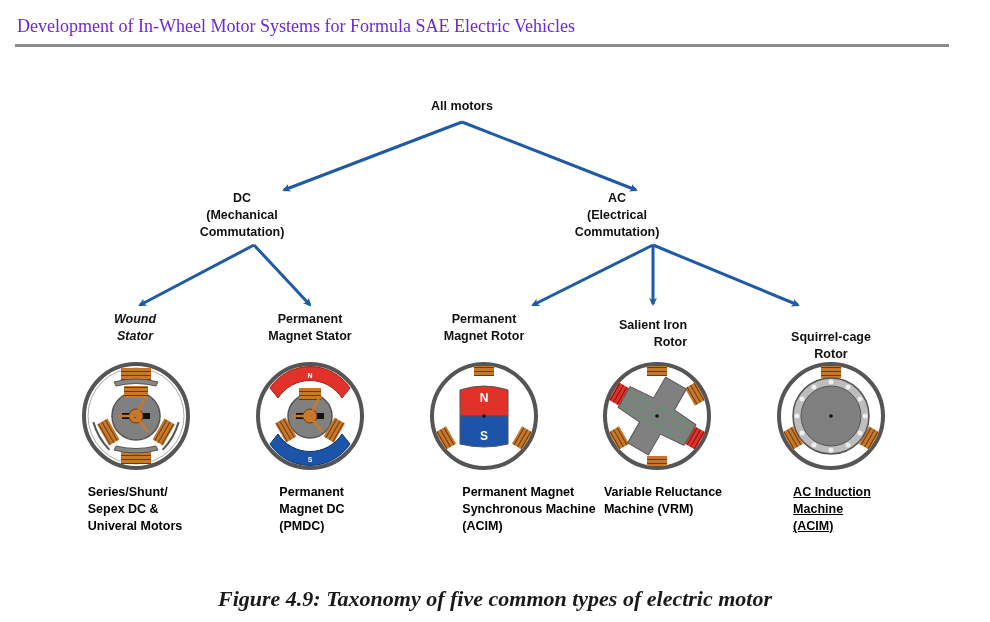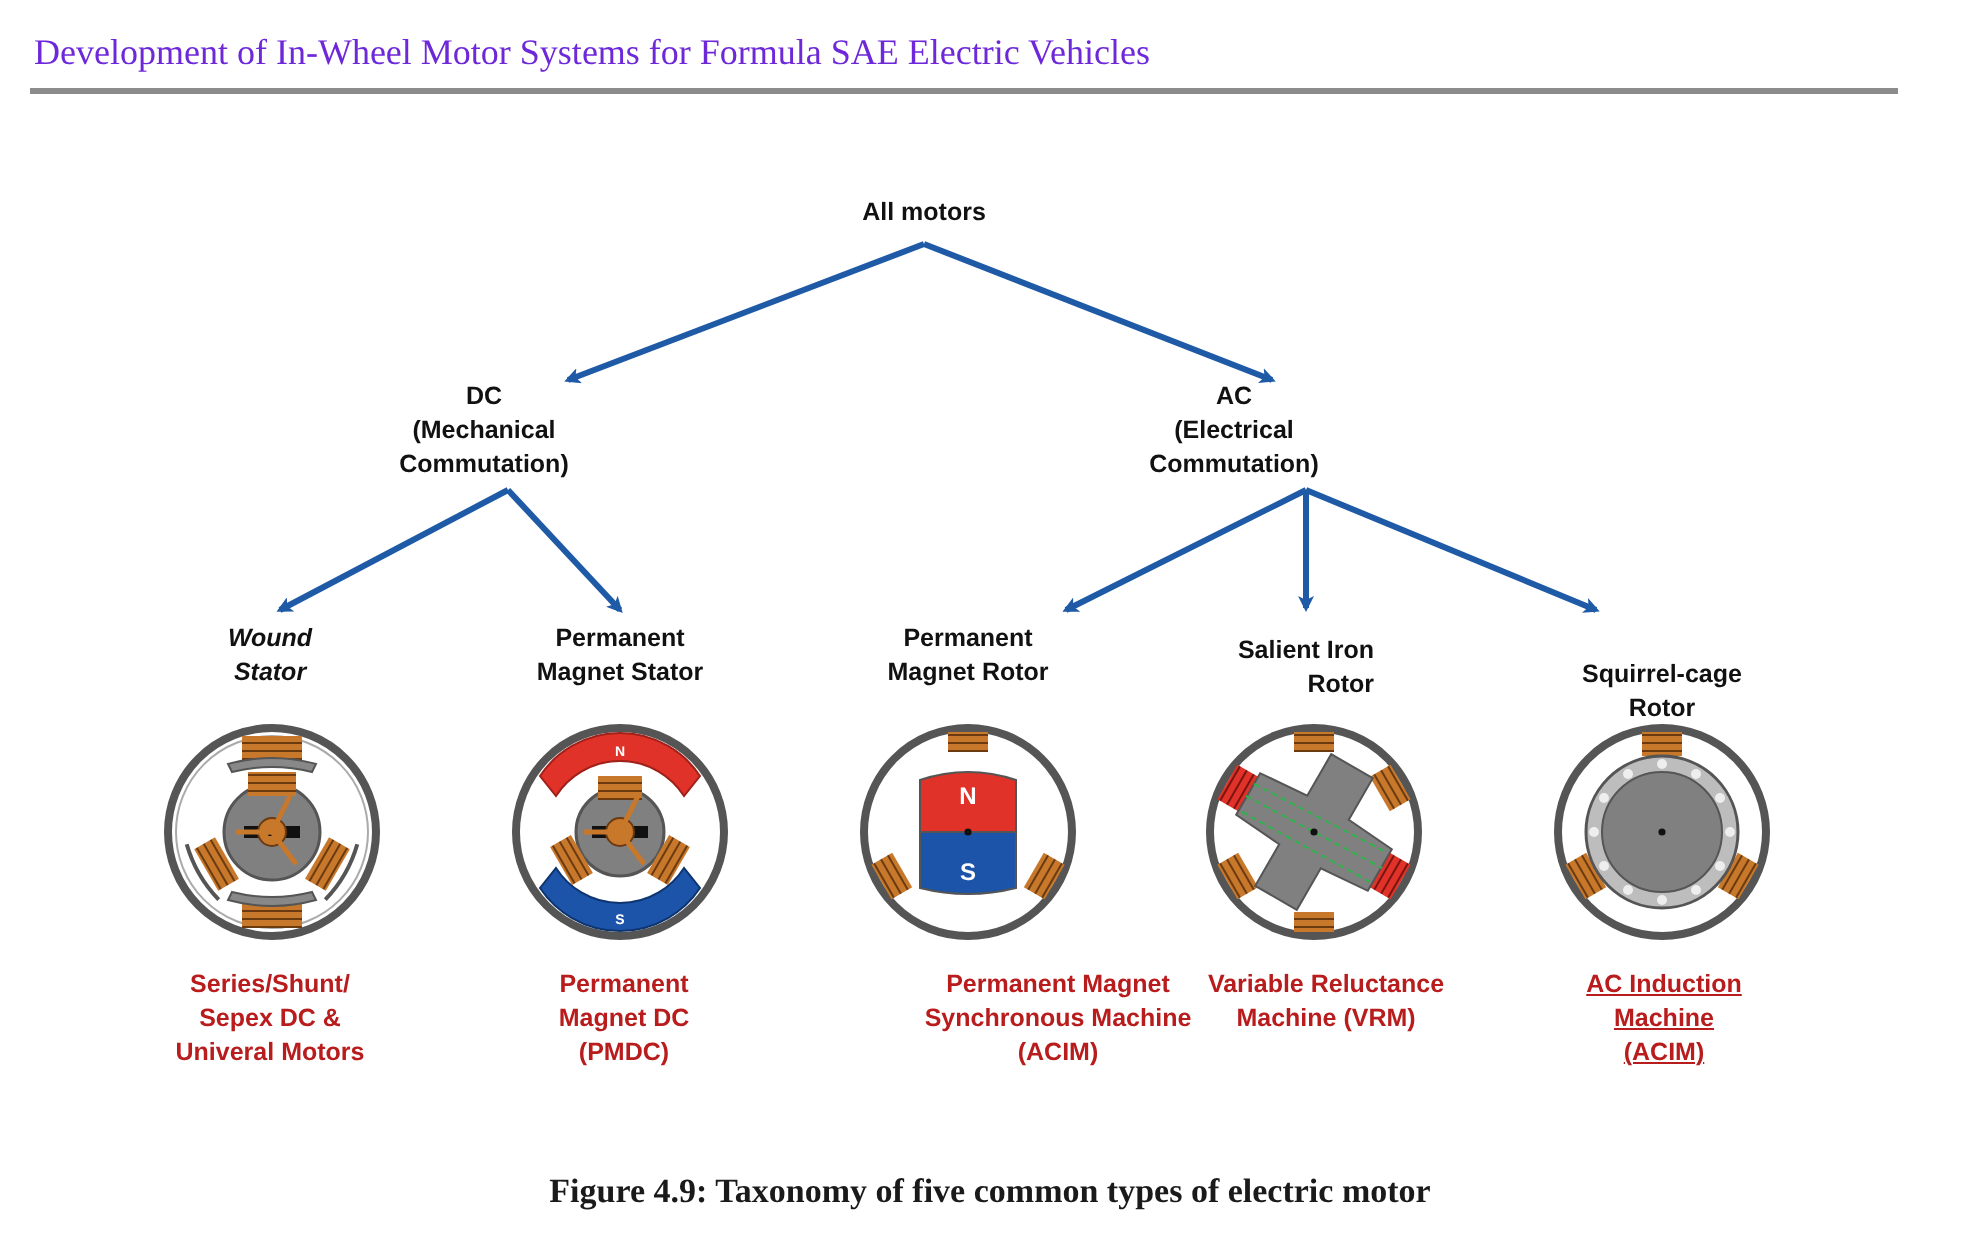--- a/index.html
+++ b/index.html
@@ -1,21 +1,21 @@
 <!DOCTYPE html>
 <html><head>
 <meta charset="utf-8">
 <style>
   html, body { margin:0; padding:0; background:#ffffff; }
   body { width:990px; height:622px; position:relative; overflow:hidden; font-family:"Liberation Sans", sans-serif; }
   .header-title { position:absolute; left:17px; top:16px; font-family:"Liberation Serif", serif; font-weight:normal; font-size:18px; color:#6d28d9; letter-spacing:0px; }
   .header-rule { position:absolute; left:15px; top:44px; width:934px; height:3px; background:#8c8c8c; }
   .lbl { position:absolute; font-weight:bold; font-size:12.5px; color:#111; text-align:center; line-height:17px; transform:translateX(-50%); white-space:nowrap; }
-  .glbl { position:absolute; font-weight:bold; font-size:12.5px; color:#b91c1c; text-align:center; line-height:17px; transform:translateX(-50%); white-space:nowrap; }
-  .caption { position:absolute; left:0; width:990px; top:586px; text-align:center; font-family:"Liberation Serif", serif; font-weight:bold; font-size:17px; color:#1a1a1a; }
+  .glbl { position:absolute; font-weight:bold; font-size:12.5px; color:#000000; text-align:left; line-height:17px; transform:translateX(-50%); white-space:nowrap; }
+  .caption { position:absolute; left:0; width:990px; top:586px; text-align:center; font-family:"Liberation Serif", serif; font-style:italic; font-weight:bold; font-size:22px; color:#1a1a1a; }
   svg.layer { position:absolute; left:0; top:0; }
 </style>
 </head>
 <body>
 
 <div class="header-title">Development of In-Wheel Motor Systems for Formula SAE Electric Vehicles</div>
 <div class="header-rule"></div>
 
 <svg class="layer" width="990" height="622">
   <defs>

